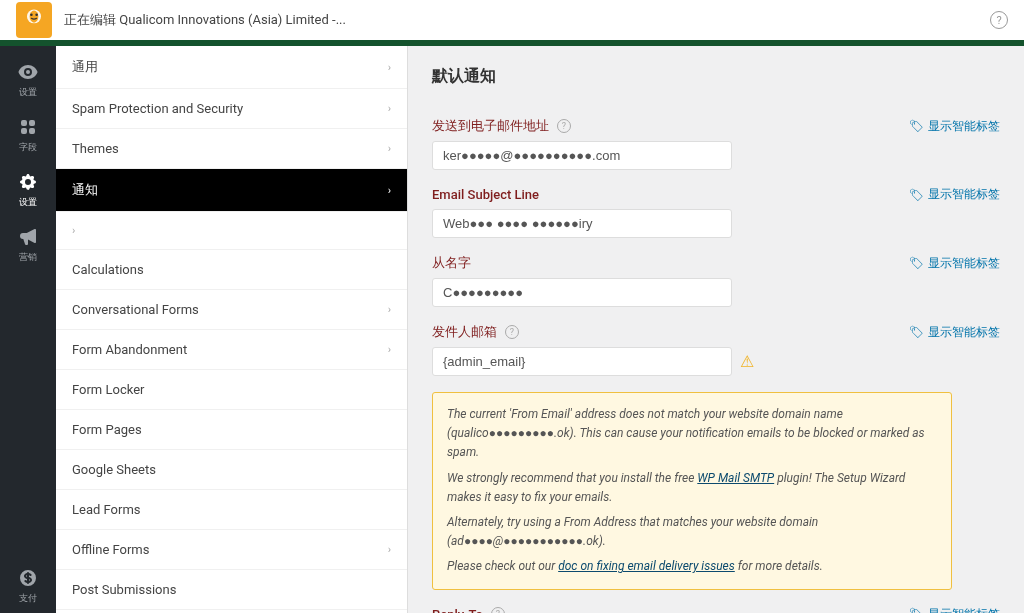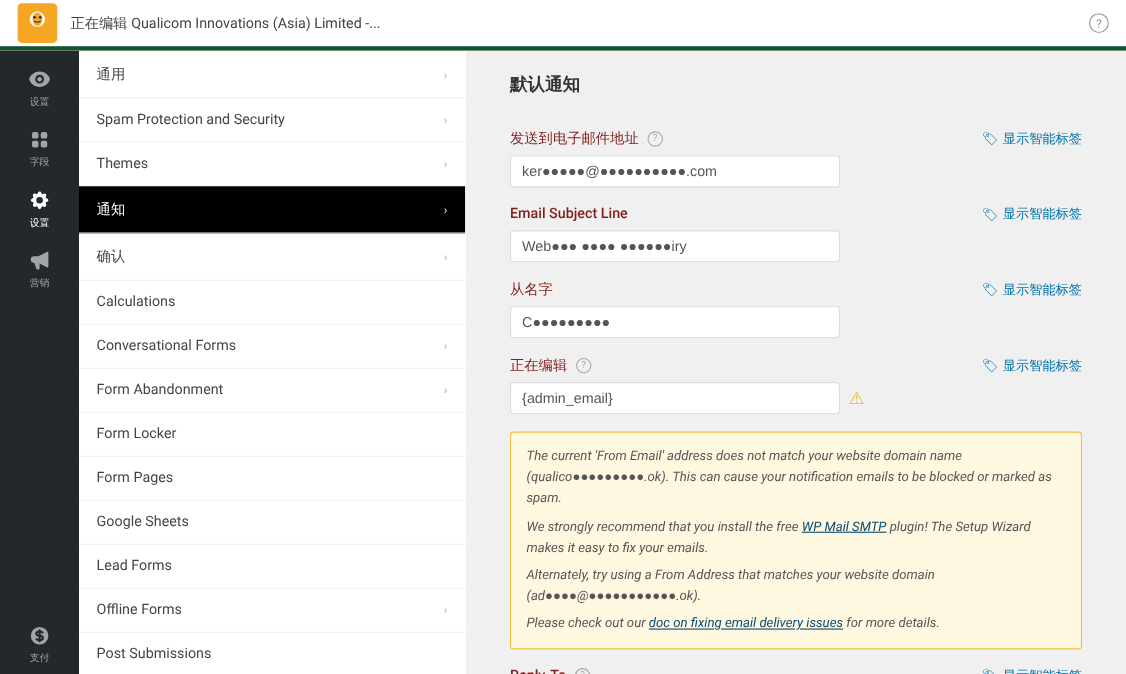--- a/index.html
+++ b/index.html
@@ -1,46 +1,46 @@
 <!DOCTYPE html>
 <html><head>
   <meta charset="utf-8">
   <style>
     * { box-sizing: border-box; margin: 0; padding: 0; }
     body { font-family: -apple-system, BlinkMacSystemFont, "Segoe UI", Roboto, sans-serif; background: #f0f0f1; font-size: 13px; color: #333; display: flex; flex-direction: column; height: 613px; overflow: hidden; }
 
     
-    .top-bar { background: #fff; border-bottom: 4px solid #14532d; height: 46px; display: flex; align-items: center; padding: 0 16px; gap: 12px; flex-shrink: 0; }
+    .top-bar { background: #fff; border-bottom: 6px solid #14532d; height: 46px; display: flex; align-items: center; padding: 0 16px; gap: 12px; flex-shrink: 0; }
     .top-bar-logo { width: 36px; height: 36px; background: #f5a623; border-radius: 4px; display: flex; align-items: center; justify-content: center; }
     .top-bar-logo svg { width: 28px; height: 28px; }
     .top-bar-title { font-size: 13px; color: #444; }
     .top-bar-right { margin-left: auto; }
     .help-icon { width: 18px; height: 18px; border-radius: 50%; border: 1px solid #999; display: flex; align-items: center; justify-content: center; color: #999; font-size: 11px; cursor: pointer; }
 
     
     .main-layout { display: flex; flex: 1; overflow: hidden; }
 
     
-    .icon-sidebar { width: 72px; background: #23282d; display: flex; flex-direction: column; align-items: flex-end; padding-top: 8px; gap: 4px; flex-shrink: 0; }
+    .icon-sidebar { width: 56px; background: #23282d; display: flex; flex-direction: column; align-items: flex-end; padding-top: 8px; gap: 4px; flex-shrink: 0; }
     .icon-sidebar-item { width: 100%; display: flex; flex-direction: column; align-items: center; padding: 8px 4px 6px; cursor: pointer; color: #a0a5aa; gap: 4px; }
     .icon-sidebar-item.active { color: #fff; }
     .icon-sidebar-item svg { width: 20px; height: 20px; }
     .icon-sidebar-item .icon-label { font-size: 9px; text-align: center; }
     .icon-sidebar-bottom { margin-top: auto; padding-bottom: 8px; }
 
     
     .nav-sidebar { width: 352px; background: #fff; border-right: 1px solid #ddd; overflow-y: auto; flex-shrink: 0; }
     .nav-item { display: flex; align-items: center; padding: 12px 16px; cursor: pointer; border-bottom: 1px solid #f0f0f0; color: #444; font-size: 13px; }
     .nav-item.active { background: #000000; color: #fff; }
     .nav-item .nav-label { flex: 1; }
     .nav-item .nav-arrow { font-size: 11px; color: #aaa; }
     .nav-item.active .nav-arrow { color: #fff; }
 
     
-    .main-content { flex: 1; overflow-y: auto; padding: 20px 40px; background: #f0f0f1; }
+    .main-content { flex: 1; overflow-y: auto; padding: 20px 24px; background: #f0f0f1; }
     .section-title { font-size: 16px; font-weight: 600; color: #333; margin-bottom: 20px; padding-bottom: 10px; }
 
     
     .form-group { margin-bottom: 16px; }
     .form-label-row { display: flex; align-items: center; margin-bottom: 6px; gap: 8px; }
     .form-label { font-size: 13px; color: #7f1d1d; font-weight: 500; }
     .form-label-hint { width: 14px; height: 14px; border-radius: 50%; border: 1px solid #aaa; display: flex; align-items: center; justify-content: center; color: #aaa; font-size: 9px; cursor: pointer; }
     .smart-tag-link { margin-left: auto; color: #0073aa; font-size: 12px; cursor: pointer; display: flex; align-items: center; gap: 4px; }
     
     .form-input { width: 100%; max-width: 300px; padding: 6px 10px; border: 1px solid #ddd; border-radius: 3px; font-size: 13px; color: #555; background: #fff; }
@@ -122,21 +122,20 @@
     </div>
     <div class="nav-item">
       <span class="nav-label">Themes</span>
       <span class="nav-arrow">›</span>
     </div>
     <div class="nav-item active">
       <span class="nav-label">通知</span>
       <span class="nav-arrow">›</span>
     </div>
     <div class="nav-item">
-      <span class="nav-label">确认</span>
       <span class="nav-arrow">›</span>
     </div>
     <div class="nav-item">
       <span class="nav-label">Calculations</span>
     </div>
     <div class="nav-item">
       <span class="nav-label">Conversational Forms</span>
       <span class="nav-arrow">›</span>
     </div>
     <div class="nav-item">
@@ -197,21 +196,21 @@
         <div class="smart-tag-link">
           <span>🏷</span>
           <span>显示智能标签</span>
         </div>
       </div>
       <input class="form-input" type="text" value="C●●●●●●●●●" style="">
     </div>
 
     <div class="form-group">
       <div class="form-label-row">
-        <span class="form-label">正在编辑</span>
+        <span class="form-label">发件人邮箱</span>
         <div class="form-label-hint">?</div>
         <div class="smart-tag-link">
           <span>🏷</span>
           <span>显示智能标签</span>
         </div>
       </div>
       <div class="input-with-warning">
         <input class="form-input" type="text" value="{admin_email}" style="">
         <span class="warning-icon">⚠</span>
       </div>

